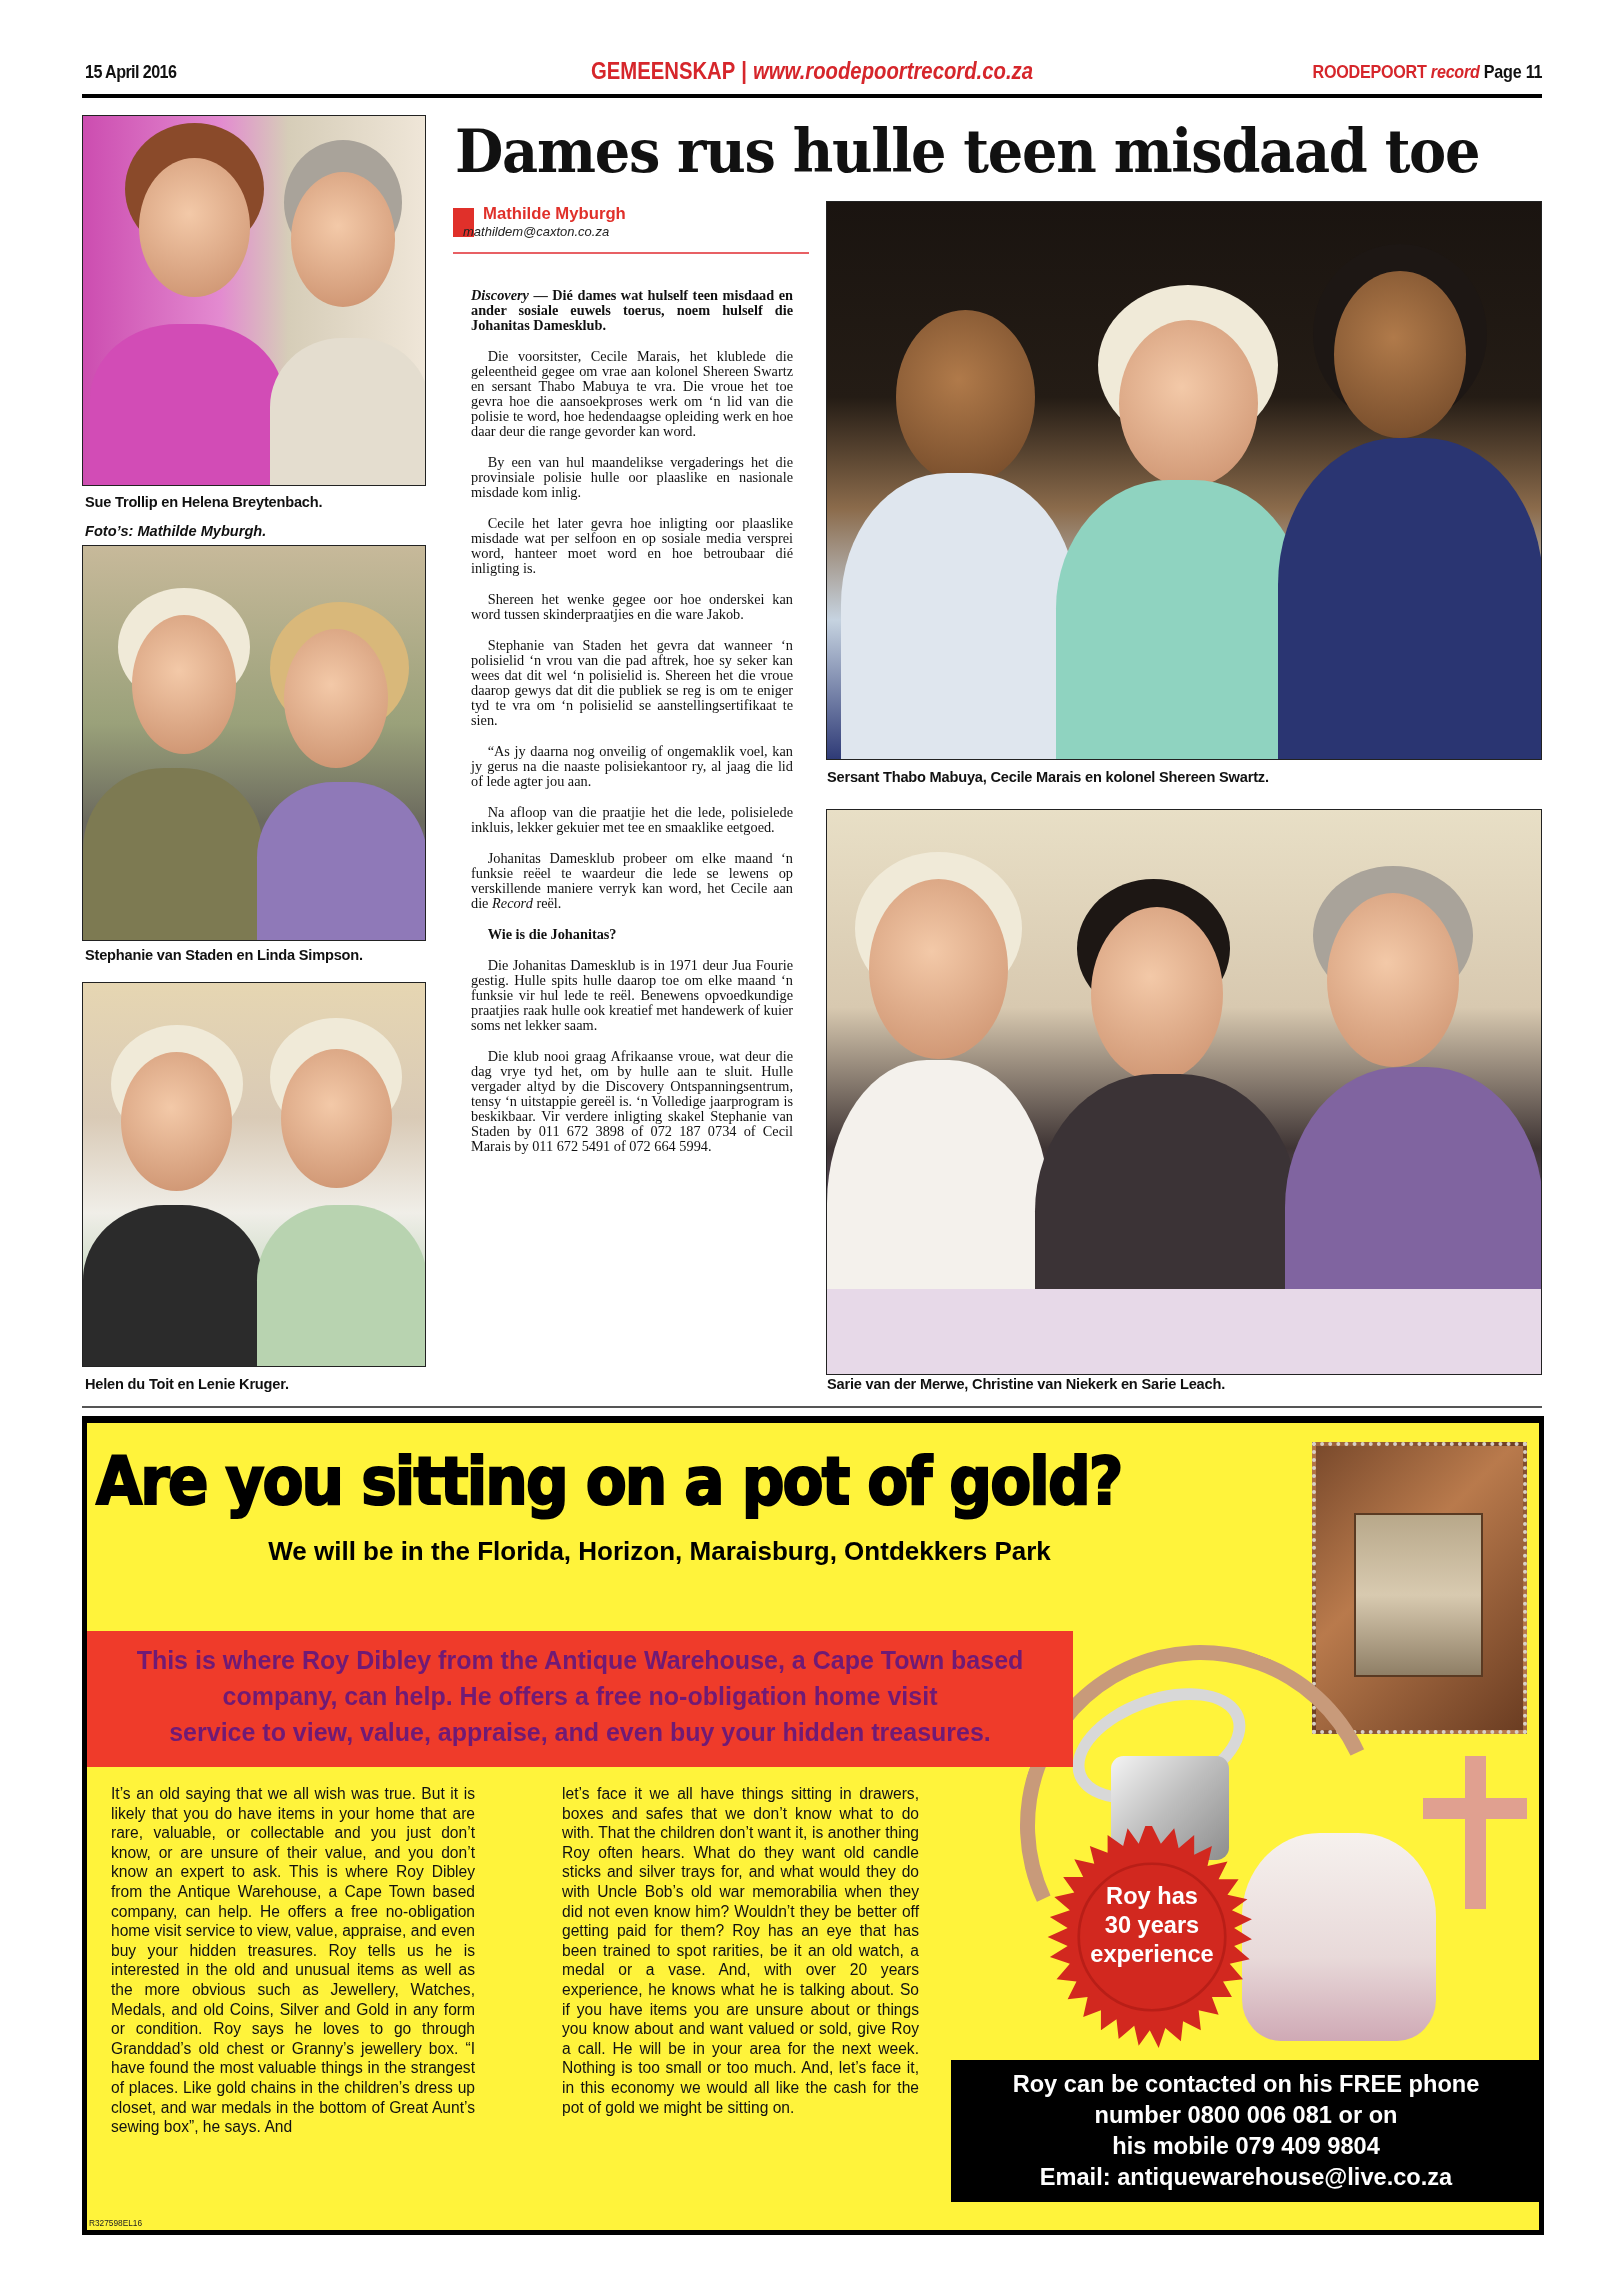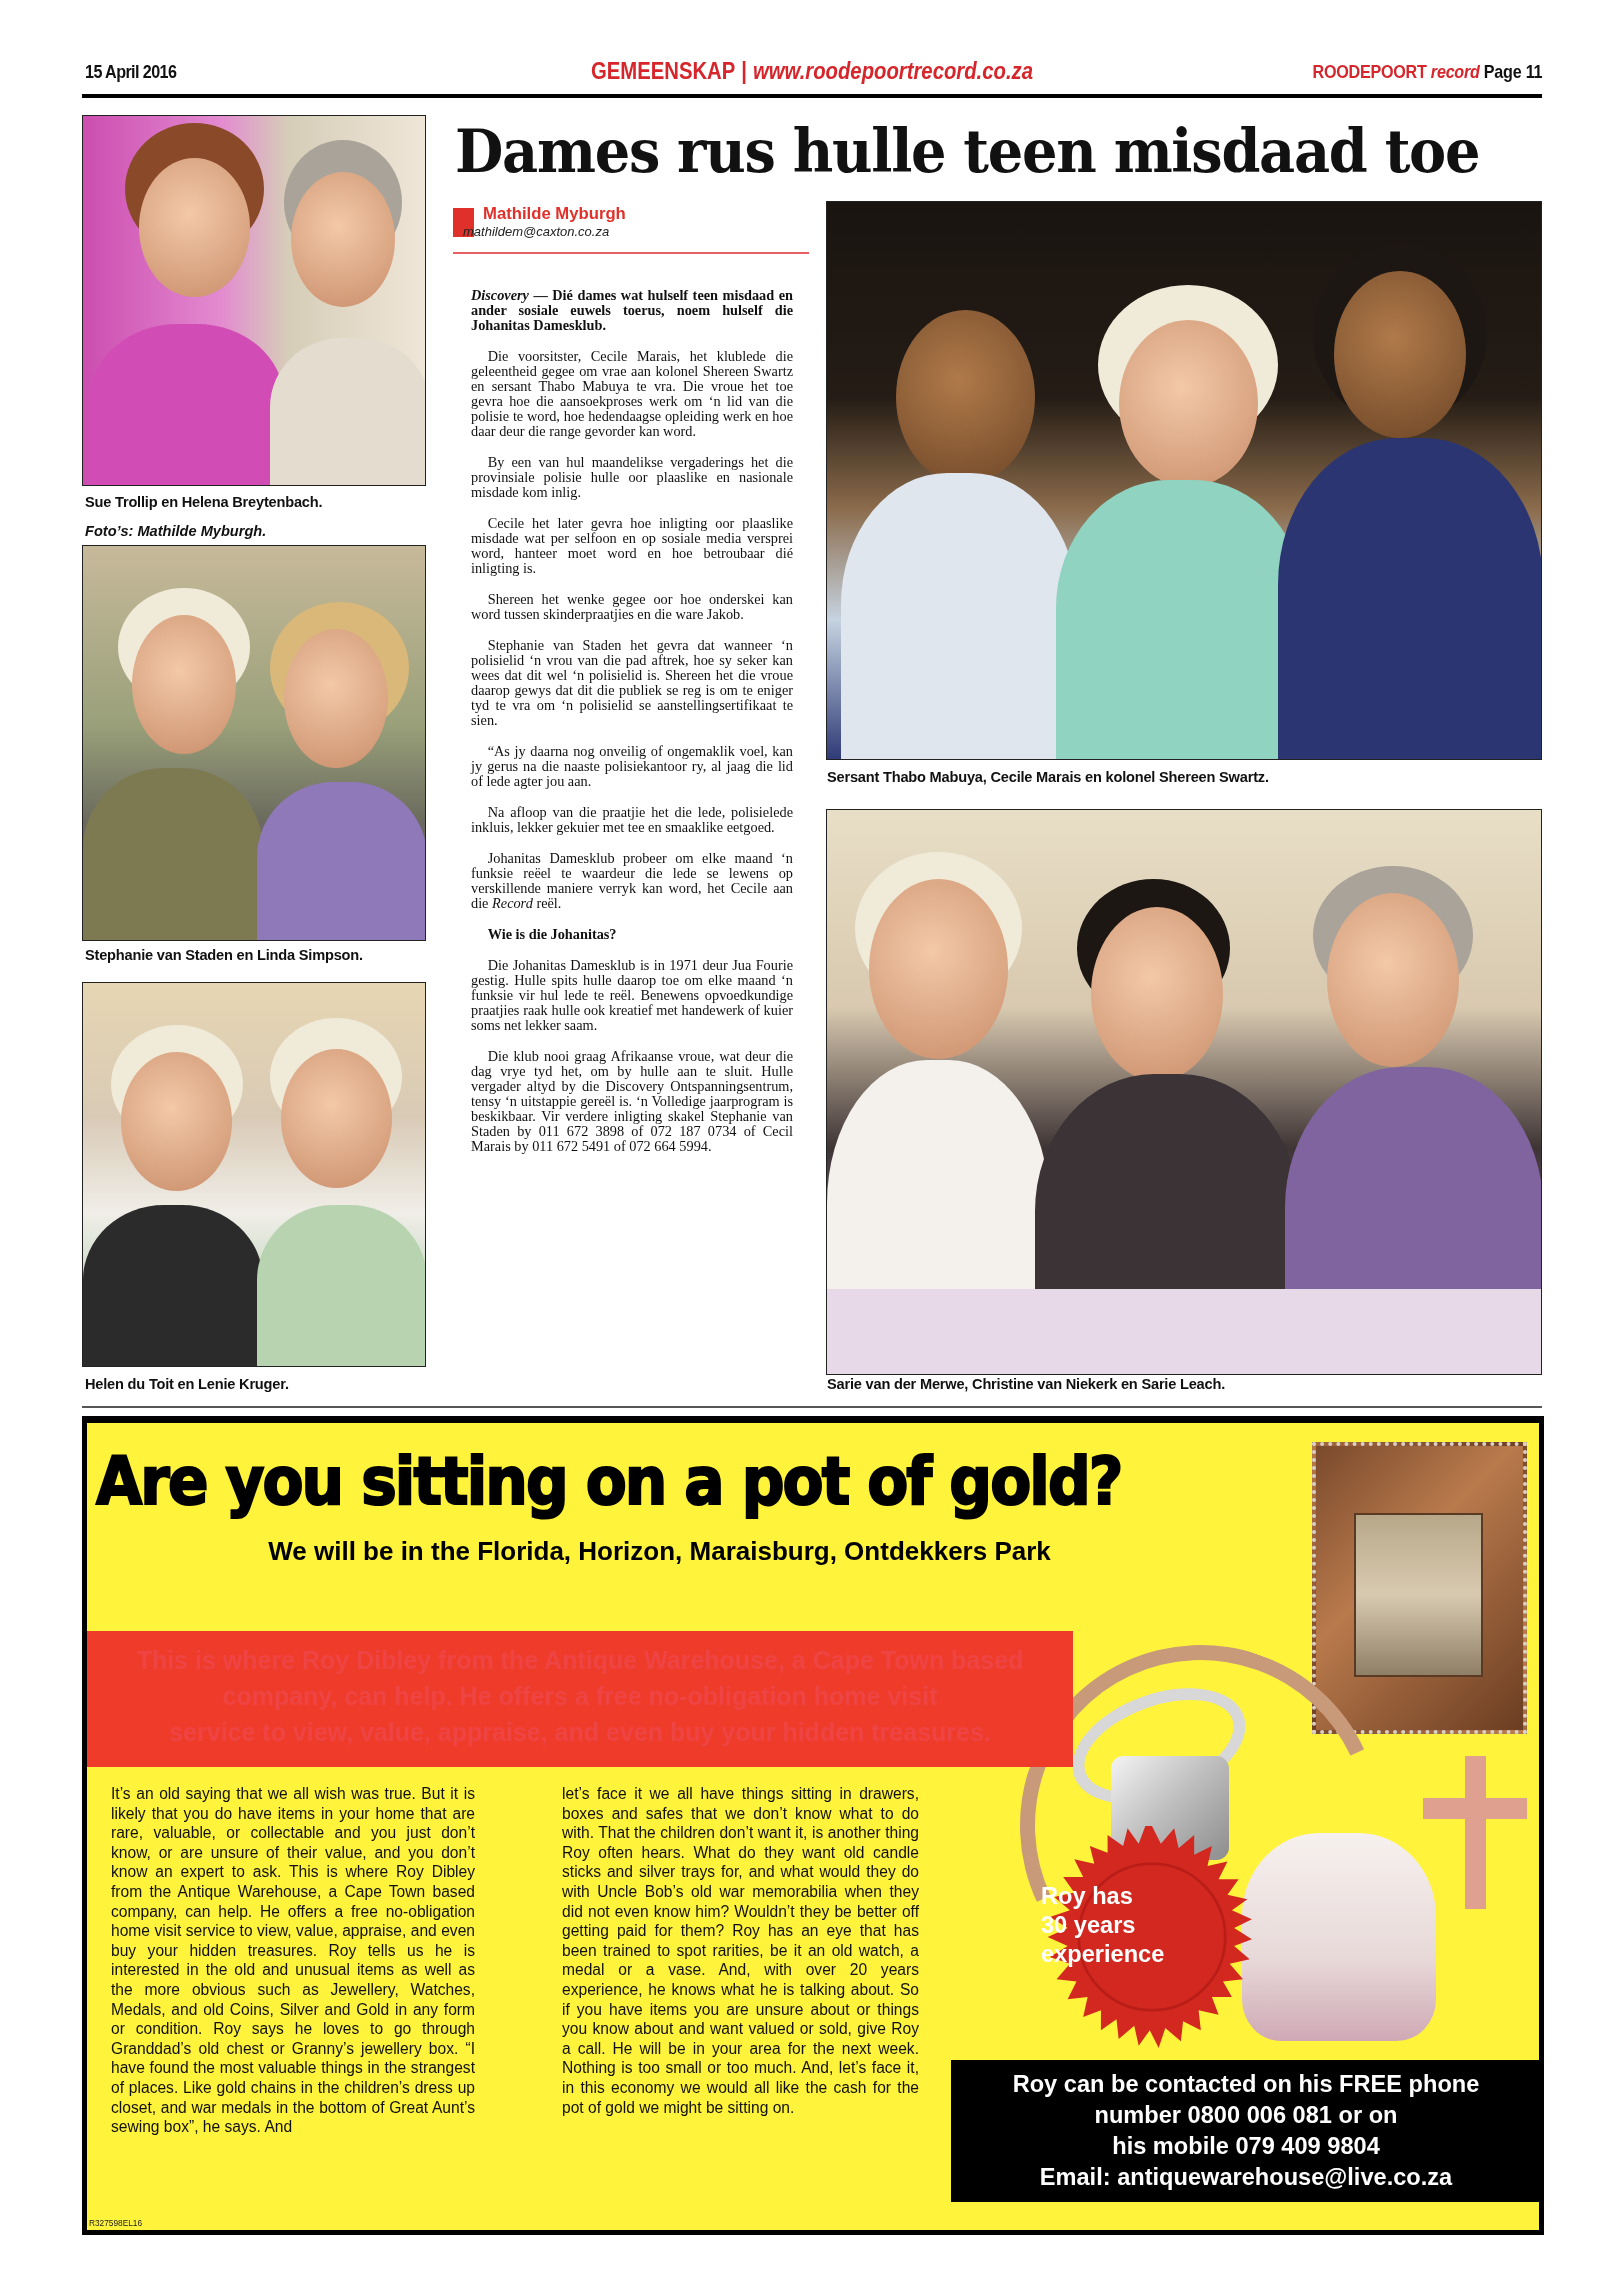--- a/index.html
+++ b/index.html
@@ -58,38 +58,38 @@
   .article p.subhead { font-weight: bold; }
   .article .it { font-style: italic; }
 
   .article-rule { left: 82px; right: 82px; top: 1406px; height: 2.1px; background: #555; }
 
   
   .ad { left: 82px; top: 1416px; width: 1462px; height: 819px; background: #fff33b; border: 5.6px solid #000; border-top-width: 7px; box-sizing: border-box; }
   .ad-headline { left: 96px; top: 1444px; width: 1180px; font-family: "DejaVu Sans", sans-serif; font-weight: bold; font-size: 65px; letter-spacing: -2.1px; line-height: 76px; white-space: nowrap; transform: scaleX(0.92); transform-origin: left; color: #000; -webkit-text-stroke: 2.1px #000; }
   .ad-sub { left: 139px; top: 1534px; width: 1041px; text-align: center; font-weight: bold; font-size: 26px; line-height: 35px; color: #000; }
   .ad-banner { left: 87px; top: 1631px; width: 986px; height: 136px; background: #ef3b2a; }
-  .ad-banner-text { left: 87px; top: 1642px; width: 986px; text-align: center; font-weight: bold; font-size: 25px; line-height: 36px; color: #ef4444; }
+  .ad-banner-text { left: 87px; top: 1642px; width: 986px; text-align: center; font-weight: bold; font-size: 25px; line-height: 36px; color: #701a75; }
   .ad-col { top: 1784px; width: 364px; font-size: 15.6px; line-height: 19.6px; text-align: justify; color: #111; }
   .ad-col-1 { left: 111px; }
   .ad-col-2 { left: 562px; width: 357px; }
   .ad-ref { left: 89px; top: 2218px; font-size: 8.3px; color: #222; }
 
   .ad-photo-frame { left: 1312px; top: 1442px; width: 215px; height: 292px; background: linear-gradient(135deg, #7a4a2c, #b97a4c 40%, #6b3d22 100%); border: 4.2px dotted #d9d1c6; box-sizing: border-box; }
   .ad-photo-inner { left: 1354px; top: 1513px; width: 125px; height: 160px; background: linear-gradient(180deg, #b8a88a, #d8cab0 50%, #8f7f66); border: 2.8px solid #5a3a22; }
   .ad-jewel-ring { left: 1069px; top: 1694px; width: 180px; height: 104px; border-radius: 50%; border: 12.5px solid #d8d8d8; box-sizing: border-box; transform: rotate(-20deg); }
   .ad-chain { left: 1020px; top: 1645px; width: 361px; height: 361px; border-radius: 50%; border: 15.3px solid #c89a7a; box-sizing: border-box; border-right-color: transparent; border-bottom-color: transparent; transform: rotate(20deg); }
   .ad-diamond { left: 1111px; top: 1756px; width: 118px; height: 104px; background: linear-gradient(135deg, #f4f4f4, #bdbdbd 50%, #8d8d8d); border-radius: 12.5px; }
   .ad-cups { left: 1242px; top: 1833px; width: 194px; height: 208px; background: linear-gradient(180deg, #f6f1ee, #e8d9d9 60%, #cfa9b5); border-radius: 40% 40% 20% 20%; }
   .ad-cross { left: 1423px; top: 1756px; width: 104px; height: 153px; }
   .ad-cross .v { position: absolute; left: 42px; top: 0; width: 21px; height: 153px; background: #e0a090; }
   .ad-cross .h { position: absolute; left: 0; top: 42px; width: 104px; height: 21px; background: #e0a090; }
 
   .ad-badge { left: 1041px; top: 1826px; width: 222px; height: 222px; }
-  .ad-badge-text { left: 1041px; top: 1882px; width: 222px; font-weight: bold; font-size: 23.6px; line-height: 29px; color: #fff; }
+  .ad-badge-text { left: 1041px; top: 1882px; width: 222px; text-align: center; font-weight: bold; font-size: 23.6px; line-height: 29px; color: #fff; }
 
   .ad-contact { left: 951px; top: 2060px; width: 590px; height: 142px; background: #000; }
   .ad-contact-text { left: 951px; top: 2069px; width: 590px; text-align: center; font-weight: bold; font-size: 23.6px; line-height: 31px; color: #fff; }
 </style>
 </head>
 <body>
 
 <div class="abs hdr-date">15 April 2016</div>
 <div class="abs hdr-center">
   <span>GEMEENSKAP</span><span class="sep">|</span><span class="url">www.roodepoortrecord.co.za</span>

